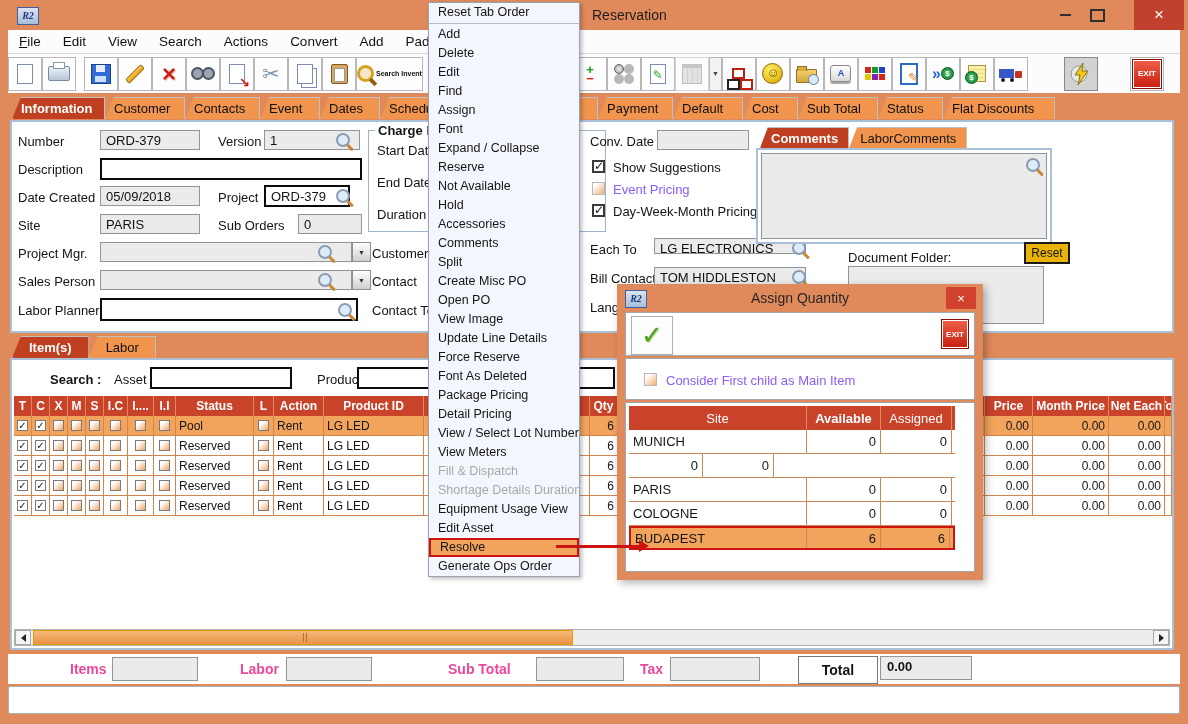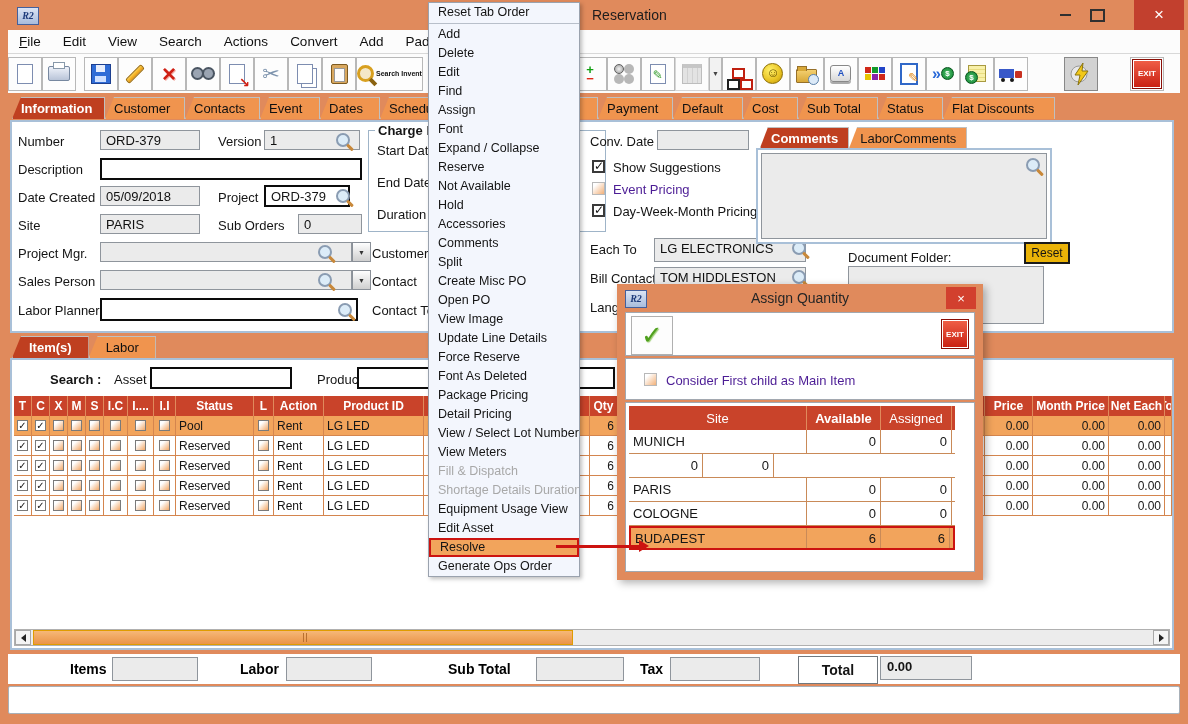--- a/index.html
+++ b/index.html
@@ -69,21 +69,21 @@
   .i-exit,.dlg-exit{background:linear-gradient(#f06048,#c81e10);border:1px solid #8a0e06;box-shadow:inset 0 0 0 1px #fff;color:#fff;font:bold 8px "Liberation Sans",sans-serif;display:flex;align-items:center;justify-content:center}
   .i-exit{width:28px;height:28px}
   .i-check{color:#4fa01e;font-size:26px;font-weight:bold;text-shadow:1px 1px 1px #9acc70}
   
   .tabsrow{position:absolute;left:12px;top:95px;height:24px;display:flex;align-items:flex-end}
   .tab{height:22px;box-sizing:border-box;border:1px solid #c0c0c0;border-bottom:none;background:#f0944e;color:#101010;font-size:13px;display:flex;align-items:center;padding:0 8px;clip-path:polygon(9px 0,100% 0,100% 100%,0 100%);white-space:nowrap;overflow:hidden}
   .tab.active{background:#bf3f20;color:#fff;font-weight:bold}
   
   .panel{position:absolute;background:#fff;border:2px solid #a9c0d8;box-sizing:border-box}
   .lb{position:absolute;font-size:13px;color:#141414;white-space:nowrap}
-  .lb.gray{color:#4c1d95}
+  .lb.gray{color:#8b5cf6}
   .fro{position:absolute;background:#ebebeb;border:1px solid #8f959c;box-sizing:border-box;font-size:13px;padding:1px 5px;color:#111;line-height:17px;white-space:nowrap;overflow:hidden}
   .fed{position:absolute;background:#fff;border:2px solid #0c0c0c;box-sizing:border-box;font-size:13px;padding:1px 5px;line-height:17px}
   .mag{position:absolute}
   .dd{position:absolute;width:19px;background:linear-gradient(#fefefe,#cfcfcf);border:1px solid #8a9098;box-sizing:border-box;display:flex;align-items:center;justify-content:center;font-size:7px;color:#333}
   .chk{position:absolute;width:13px;height:13px;box-sizing:border-box;border:2px solid #3a3a3a;background:#fff;font-size:12px;font-weight:bold;line-height:9px;text-align:center;color:#101010}
   .chk.orange{border:1px solid #b8b8b8;background:linear-gradient(135deg,#fff 20%,#f2b078)}
   .grp{position:absolute;border:1px solid #9fb4c8;box-sizing:border-box}
   .grp-title{position:absolute;top:-8px;left:6px;background:#fff;padding:0 3px;font-weight:bold;font-size:13px}
   .mini-tab{height:21px;box-sizing:border-box;border:1px solid #c0c0c0;border-bottom:none;background:#f0944e;font-size:13px;display:flex;align-items:center;padding:0 10px;clip-path:polygon(8px 0,100% 0,100% 100%,0 100%)}
   .mini-tab.active{background:#bf3f20;color:#fff;font-weight:bold}
@@ -100,21 +100,21 @@
   .gcb.on{background:#fff;font-size:10px;font-weight:bold;line-height:9px;text-align:center}
   
   .hscroll{position:absolute;left:2px;right:2px;bottom:2px;height:17px;background:#ececec;border:1px solid #b0b0b0;box-sizing:border-box}
   .sb-btn{position:absolute;top:0;width:16px;height:15px;background:#f4f4f4;border:1px solid #a8a8a8;box-sizing:border-box;display:flex;align-items:center;justify-content:center}
   .tri-l{width:0;height:0;border:4px solid transparent;border-right:5px solid #222;margin-left:-4px}
   .tri-r{width:0;height:0;border:4px solid transparent;border-left:5px solid #222;margin-right:-4px}
   .sb-thumb{position:absolute;left:18px;top:0;width:540px;height:15px;background:linear-gradient(#f6b878,#ea9448);border:1px solid #e09c00;box-sizing:border-box;display:flex;align-items:center;justify-content:center;gap:2px}
   .grip{width:1px;height:9px;background:#b87030;box-shadow:3px 0 0 #b87030}
   
   .totrow{position:absolute;left:8px;top:654px;width:1172px;height:30px;background:#fff}
-  .blb{position:absolute;font-size:14px;font-weight:bold;color:#000000}
+  .blb{position:absolute;font-size:14px;font-weight:bold;color:#ec4899}
   .bfld{position:absolute;height:24px;background:#ebebeb;border:1px solid #8f959c;box-sizing:border-box;font-size:13px;font-weight:bold;padding:2px 6px}
   .total-box{position:absolute;border:1px solid #70787e;background:#fff;display:flex;align-items:center;justify-content:center;font-size:14px;font-weight:bold}
   .statusbar{position:absolute;left:8px;top:686px;width:1172px;height:28px;background:#fff;border:1px solid #a8b0b8;box-sizing:border-box;border-radius:2px}
   
   .ctxmenu{position:absolute;left:428px;top:2px;width:152px;background:#f3f6fd;border:1px solid #9aa2ae;box-sizing:border-box;z-index:60;box-shadow:2px 2px 4px rgba(0,0,0,.25)}
   .cmi{height:19px;line-height:19px;font-size:12.5px;padding-left:9px;color:#141414;white-space:nowrap;overflow:hidden;box-sizing:border-box}
   .cmi.disabled{color:#a8a8a8}
   .cmi.hl{background:#f2a45c;border:2px solid #cc1310;line-height:15px}
   .cmi-div{height:1px;background:#b8bfca;margin:1px 0}
   
@@ -382,21 +382,21 @@
   <div class="fro" style="left:645px;top:8px;width:92px;height:20px"></div>
 
   <span class="chk" style="left:580px;top:38px">✓</span>
   <span class="lb" style="left:601px;top:38px">Show Suggestions</span>
   <span class="chk orange" style="left:580px;top:60px"></span>
   <span class="lb gray" style="left:601px;top:60px">Event Pricing</span>
   <span class="chk" style="left:580px;top:82px">✓</span>
   <span class="lb" style="left:601px;top:82px">Day-Week-Month Pricing</span>
 
   <span class="lb" style="left:578px;top:120px">Each To</span>
-  <div class="fro" style="left:642px;top:116px;width:152px;height:24px">LG ELECTRONICS</div>
+  <div class="fro" style="left:642px;top:116px;width:152px;height:16px">LG ELECTRONICS</div>
   <span class="mag" style="left:780px;top:119px">
       <span class="magsym"></span>
     </span>
 
   <span class="lb" style="left:578px;top:149px">Bill Contact</span>
   <div class="fro" style="left:642px;top:145px;width:152px;height:20px">TOM HIDDLESTON</div>
   <span class="mag" style="left:780px;top:148px">
       <span class="magsym"></span>
     </span>
 

